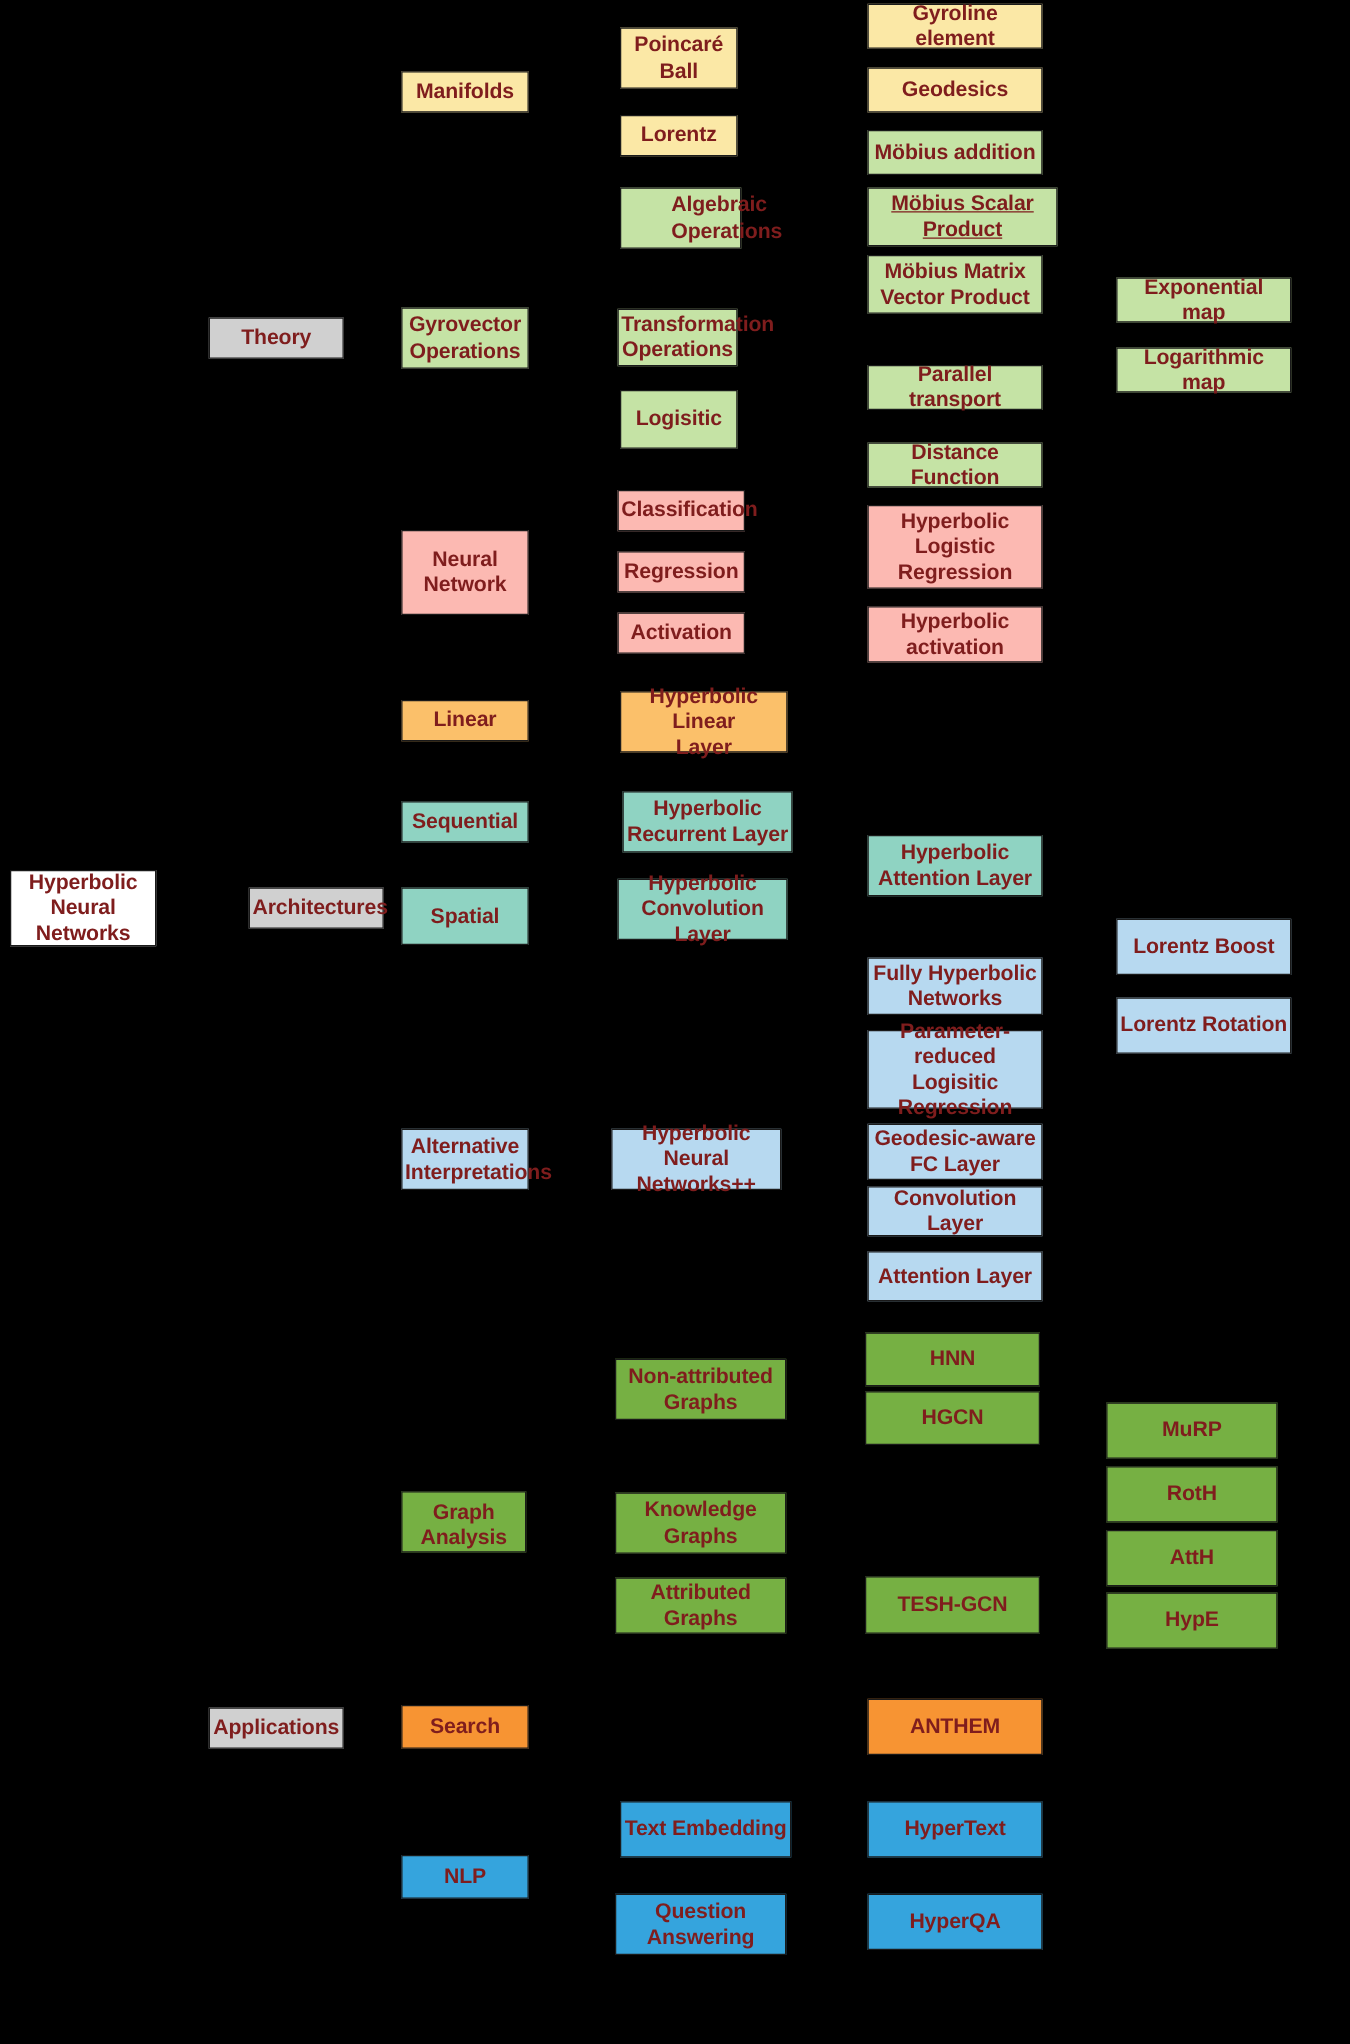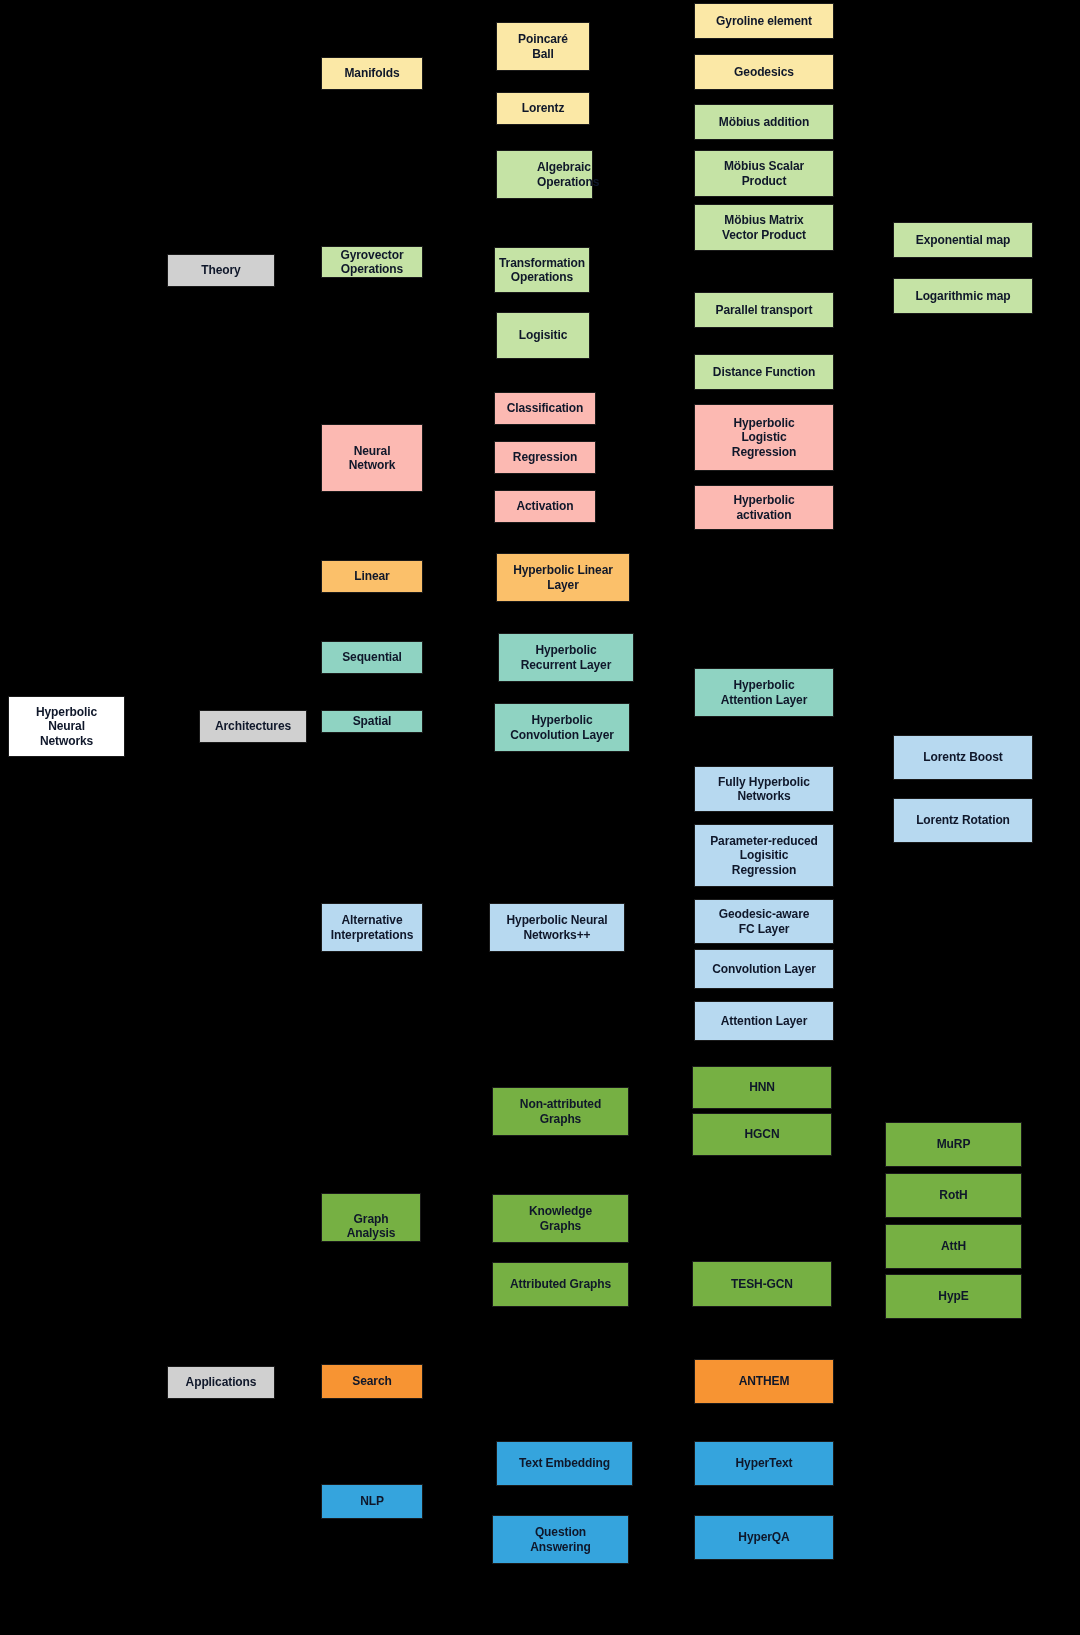--- a/index.html
+++ b/index.html
@@ -15,50 +15,50 @@
     overflow: hidden;
     font-family: "Liberation Sans", sans-serif;
   }
   .node {
     position: absolute;
     box-sizing: border-box;
     display: flex;
     align-items: center;
     justify-content: center;
     text-align: center;
-    color: #0f172a;
+    color: #7f1d1d;
     font-weight: bold;
-    font-size: 12px;
+    font-size: 17px;
     line-height: 1.18;
     letter-spacing: -0.1px;
     border: 1px solid #1a1a1a;
     padding: 1px 2px;
     overflow: visible;
     white-space: pre-line;
   }
   .node span { display: block; width: 100%; }
 </style>
 </head>
 <body>
 
 <div id="canvas">
     <div class="node" style="left: 8px; top: 696px; width: 117px; height: 61px; background: rgb(255, 255, 255);"><span>Hyperbolic
 Neural
 Networks</span></div>
     <div class="node" style="left: 167px; top: 254px; width: 108px; height: 33px; background: rgb(208, 208, 208);"><span>Theory</span></div>
     <div class="node" style="left: 167px; top: 710px; width: 108px; height: 33px; background: rgb(208, 208, 208); margin-left: 32px;"><span>Architectures</span></div>
     <div class="node" style="left: 167px; top: 1366px; width: 108px; height: 33px; background: rgb(208, 208, 208);"><span>Applications</span></div>
     <div class="node" style="left: 321px; top: 57px; width: 102px; height: 33px; background: rgb(251, 232, 166);"><span>Manifolds</span></div>
-    <div class="node" style="left: 321px; top: 246px; width: 102px; height: 32px; background: rgb(197, 227, 165);"><span>Gyrovector
+    <div class="node" style="left: 321px; top: 246px; width: 102px; height: 49px; background: rgb(197, 227, 165);"><span>Gyrovector
 Operations</span></div>
     <div class="node" style="left: 321px; top: 424px; width: 102px; height: 68px; background: rgb(252, 185, 178);"><span>Neural
 Network</span></div>
     <div class="node" style="left: 321px; top: 560px; width: 102px; height: 33px; background: rgb(251, 192, 106);"><span>Linear</span></div>
     <div class="node" style="left: 321px; top: 641px; width: 102px; height: 33px; background: rgb(143, 211, 194);"><span>Sequential</span></div>
-    <div class="node" style="left: 321px; top: 710px; width: 102px; height: 23px; background: rgb(143, 211, 194);"><span>Spatial</span></div>
+    <div class="node" style="left: 321px; top: 710px; width: 102px; height: 46px; background: rgb(143, 211, 194);"><span>Spatial</span></div>
     <div class="node" style="left: 321px; top: 903px; width: 102px; height: 49px; background: rgb(183, 217, 240);"><span>Alternative
 Interpretations</span></div>
     <div class="node" style="left: 321px; top: 1193px; width: 100px; height: 49px; background: rgb(118, 176, 67); align-items: flex-end;"><span>Graph
 Analysis</span></div>
     <div class="node" style="left: 321px; top: 1364px; width: 102px; height: 35px; background: rgb(247, 148, 51);"><span>Search</span></div>
     <div class="node" style="left: 321px; top: 1484px; width: 102px; height: 35px; background: rgb(53, 164, 221);"><span>NLP</span></div>
     <div class="node" style="left: 496px; top: 22px; width: 94px; height: 49px; background: rgb(251, 232, 166);"><span>Poincaré
 Ball</span></div>
     <div class="node" style="left: 496px; top: 92px; width: 94px; height: 33px; background: rgb(251, 232, 166);"><span>Lorentz</span></div>
     <div class="node" style="left: 496px; top: 150px; width: 97px; height: 49px; background: rgb(197, 227, 165); padding-left: 40px;"><span>Algebraic
@@ -81,21 +81,21 @@
 Graphs</span></div>
     <div class="node" style="left: 492px; top: 1194px; width: 137px; height: 49px; background: rgb(118, 176, 67);"><span>Knowledge
 Graphs</span></div>
     <div class="node" style="left: 492px; top: 1262px; width: 137px; height: 45px; background: rgb(118, 176, 67);"><span>Attributed Graphs</span></div>
     <div class="node" style="left: 496px; top: 1441px; width: 137px; height: 45px; background: rgb(53, 164, 221);"><span>Text Embedding</span></div>
     <div class="node" style="left: 492px; top: 1515px; width: 137px; height: 49px; background: rgb(53, 164, 221);"><span>Question
 Answering</span></div>
     <div class="node" style="left: 694px; top: 3px; width: 140px; height: 36px; background: rgb(251, 232, 166);"><span>Gyroline element</span></div>
     <div class="node" style="left: 694px; top: 54px; width: 140px; height: 36px; background: rgb(251, 232, 166);"><span>Geodesics</span></div>
     <div class="node" style="left: 694px; top: 104px; width: 140px; height: 36px; background: rgb(197, 227, 165);"><span>Möbius addition</span></div>
-    <div class="node" style="left: 694px; top: 150px; width: 140px; height: 47px; background: rgb(197, 227, 165);"><span>Möbius Scalar
+    <div class="node" style="left: 694px; top: 150px; width: 152px; height: 47px; background: rgb(197, 227, 165); text-decoration: underline;"><span>Möbius Scalar
 Product</span></div>
     <div class="node" style="left: 694px; top: 204px; width: 140px; height: 47px; background: rgb(197, 227, 165);"><span>Möbius Matrix
 Vector Product</span></div>
     <div class="node" style="left: 694px; top: 292px; width: 140px; height: 36px; background: rgb(197, 227, 165);"><span>Parallel transport</span></div>
     <div class="node" style="left: 694px; top: 354px; width: 140px; height: 36px; background: rgb(197, 227, 165);"><span>Distance Function</span></div>
     <div class="node" style="left: 694px; top: 404px; width: 140px; height: 67px; background: rgb(252, 185, 178);"><span>Hyperbolic
 Logistic
 Regression</span></div>
     <div class="node" style="left: 694px; top: 485px; width: 140px; height: 45px; background: rgb(252, 185, 178);"><span>Hyperbolic
 activation</span></div>

